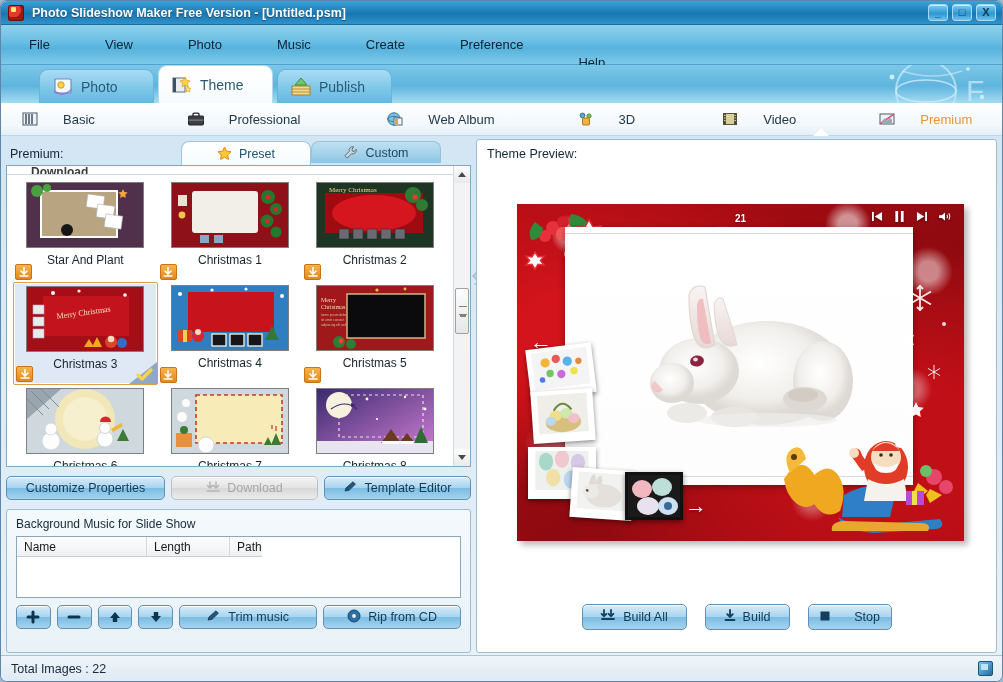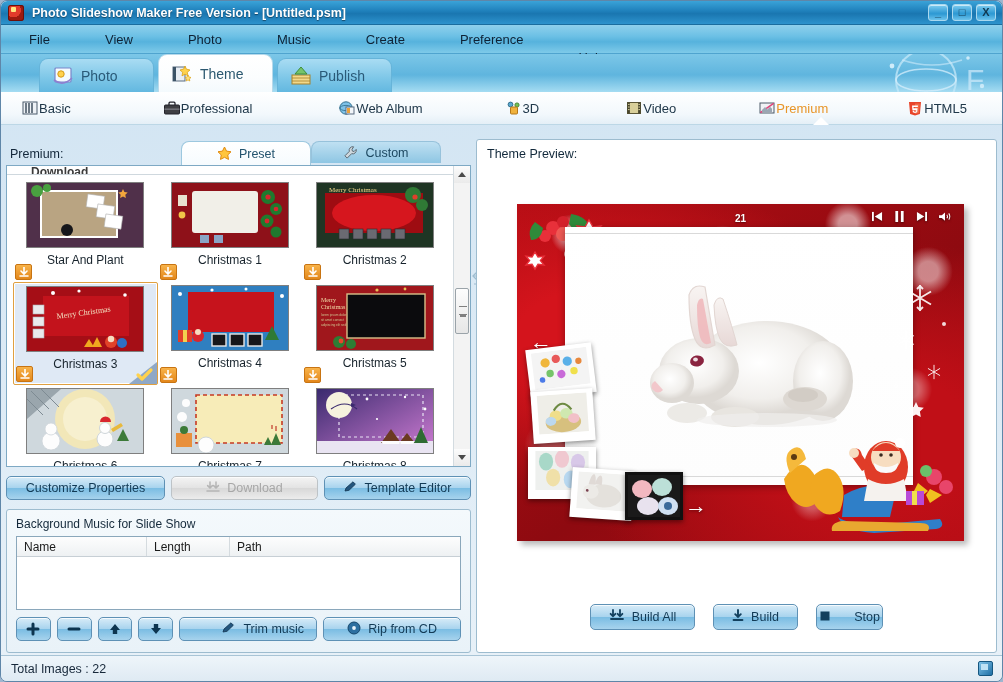--- a/index.html
+++ b/index.html
@@ -49,21 +49,21 @@
     border-radius:3px;
     background:linear-gradient(#7fcdf0,#2f9ad4 55%,#2f9ad4 60%,#6cc3ec);
     color:#12384f; font-size:11px; font-weight:bold;
     display:flex;align-items:center;justify-content:center;
     line-height:1;
     box-shadow:inset 0 1px 0 rgba(255,255,255,.6);
   }
 
   
   #menubar{
-    height:29px;
+    height:40px;
     background:linear-gradient(#8fd0ec 0%,#6cc0e5 40%,#56b2dd 60%,#7ecae9 100%);
     border-bottom:1px solid #4fa4cf;
     display:flex; align-items:center; padding-left:18px;
   }
   #menubar .mi{
     font-size:13px; color:#0e2235; padding:2px 10px; margin-right:35px;
     white-space:nowrap;
   }
   #menubar .mi:last-child{margin-right:0;margin-top:36px;}
 
@@ -104,21 +104,21 @@
   #subtabs{
     position:relative;
     height:33px;
     background:linear-gradient(#ffffff,#f2f8fc 70%,#e4eff7);
     border-bottom:1px solid #bcd7e6;
     display:flex; align-items:center;
     padding-left:8px;
     z-index:2;
   }
   .stab{
-    display:flex; align-items:center; gap:0;
+    display:flex; align-items:center; gap:24px;
     padding:0 10px; height:30px;
     font-size:13px; color:#20384a; white-space:nowrap;
   }
   .stab.premium{ color:#e8962a; }
   .stab .sicon{width:18px;height:16px;flex:none;}
   .stab .lbl{ }
   .premium-arrow{
     position:absolute; bottom:-1px; left:812px;
     width:0;height:0;border-left:8px solid transparent;border-right:8px solid transparent;
     border-bottom:8px solid #ffffff;
@@ -264,23 +264,23 @@
   
   #musicgroup{
     margin-top:6px; flex:1;
     border:1px solid #9dbccf; border-radius:3px;
     background:linear-gradient(#f4f9fc,#e9f2f8);
     padding:7px 9px 9px 9px;
     display:flex; flex-direction:column;
   }
   #musictitle{ font-size:12px; color:#14293a; margin-bottom:5px; }
   #musictable{
-    flex:none; height:74px;
+    flex:none; height:62px;
     background:#ffffff; border:1px solid #8aa7bb;
-    display:flex; flex-direction:column;
+    display:flex; flex-direction:row;
   }
   #mthead{ display:flex; height:20px; border-bottom:1px solid #c7cfd5;
     background:linear-gradient(#fdfdfd,#eef1f3); }
   #mthead .th{
     font-size:12px; color:#1a1a1a; padding:3px 0 0 7px;
     border-right:1px solid #d5dbdf;
   }
   #mthead .th.c0{width:130px;}
   #mthead .th.c1{width:83px;}
   #mthead .th.c2{flex:1;border-right:none;}
@@ -894,21 +894,21 @@
           <div class="mbtn">
             <svg viewBox="0 0 14 14" width="14" height="14">
                 <path d="M7 2l5 6H9.2v4H4.8V8H2z" fill="#0d3550"></path>
               </svg>
           </div>
           <div class="mbtn">
             <svg viewBox="0 0 14 14" width="14" height="14">
                 <path d="M7 12l5-6H9.2V2H4.8v4H2z" fill="#0d3550"></path>
               </svg>
           </div>
-          <div class="btn" style="width:142px;justify-content:flex-end;">
+          <div class="btn" style="width:142px;">
             <span>
               <svg viewBox="0 0 14 12" width="14" height="12">
                   <path d="M1 10l1-3 7-6.2 2.4 2.4L5 9.3z" fill="#23567e" stroke="#12344f" stroke-width=".8"></path>
                 </svg>
             </span>
             <span>Trim music</span>
           </div>
           <div class="btn" style="width:142px;">
             <span>
               <svg viewBox="0 0 14 14" width="14" height="14">
@@ -1146,21 +1146,21 @@
         </div>
         <div class="btn" style="width:85px;">
           <span>
             <svg viewBox="0 0 12 13" width="12" height="13">
               <path d="M6 1v5.4M3.2 5.2L6 8l2.8-2.8" stroke="#13405e" stroke-width="1.9" fill="none" stroke-linecap="round"></path>
               <path d="M1.5 11h9" stroke="#13405e" stroke-width="1.8" stroke-linecap="round"></path>
             </svg>
           </span>
           <span>Build</span>
         </div>
-        <div class="btn" style="width:67px;gap:23px;">
+        <div class="btn" style="width:84px;gap:23px;">
           <span>
             <svg viewBox="0 0 12 12" width="12" height="12">
                 <rect x="1.5" y="1.5" width="9" height="9" fill="#13405e"></rect>
               </svg>
           </span>
           <span>Stop</span>
         </div>
       </div>
     </div>
   </div>

